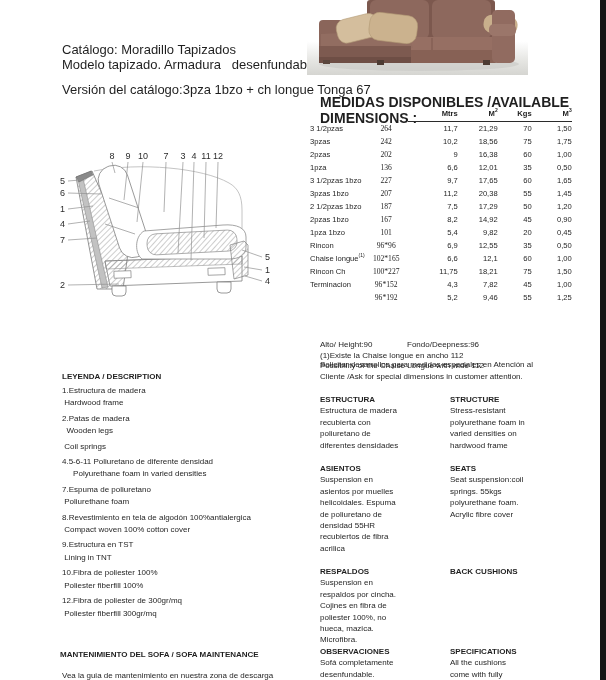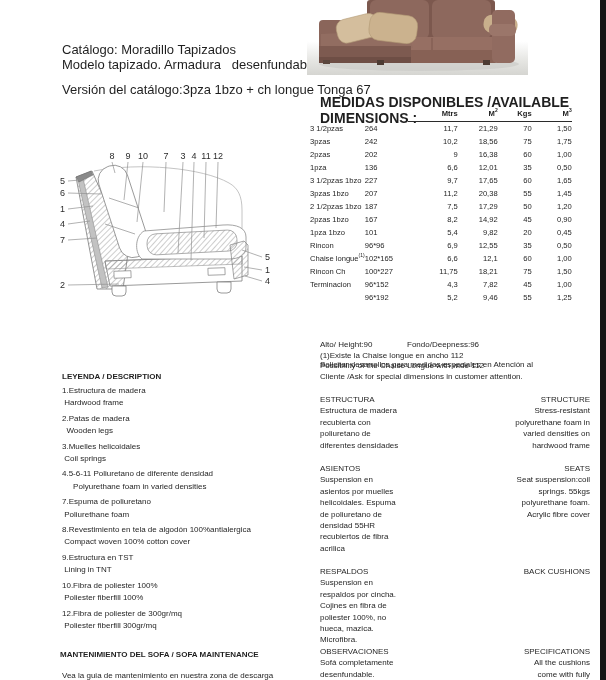--- a/index.html
+++ b/index.html
@@ -25,21 +25,21 @@
 
   
   .tbl-title{left:320px;top:94px;font-size:14px;}
   table.dims{
     position:absolute;left:310px;top:106px;border-collapse:collapse;
     font-size:7.6px;color:#1f1f1f;table-layout:fixed;
   }
   table.dims th,table.dims td{padding:0;font-weight:normal;height:13px;vertical-align:middle;}
   table.dims th{font-weight:bold;height:15px;}
   .c-name{width:45px;text-align:left;white-space:nowrap;}
-  .c-size{width:43px;text-align:left;white-space:nowrap;}
+  .c-size{width:43px;text-align:center;white-space:nowrap;font-family:Liberation Serif, serif;}
   .c-n1{width:50px;text-align:right;}
   .c-n2{width:40px;text-align:right;}
   .c-n3{width:34px;text-align:right;}
   .c-n4{width:40px;text-align:right;}
   table.dims th.ul{border-bottom:1px solid #2b2b2b;text-align:right;}
   sup{font-size:5px;vertical-align:super;line-height:0;}
 
   .note1{left:320px;top:318px;line-height:10px;margin-top:33px;}
   .hd-line{top:340px;}
   .hd-alto{left:320px;text-align:center;}
@@ -47,22 +47,22 @@
   .special{left:320px;top:359px;width:292px;line-height:12px;}
 
   
   .specs{left:0;top:0;width:606px;height:680px;pointer-events:none;}
   .specs > div{position:absolute;left:320px;width:282px;}
   .specs > div:nth-of-type(1){top:394px;}
   .specs > div:nth-of-type(2){top:463px;}
   .specs > div:nth-of-type(3){top:566px;}
   .specs > div:nth-of-type(4){top:646px;}
   .spec-es{position:absolute;left:0;top:0;width:128px;line-height:11.4px;}
-  .spec-en{position:absolute;left:130px;top:0;width:140px;line-height:11.4px;text-align:right;}
-  .spec-title{font-weight:normal;}
+  .spec-en{position:absolute;left:130px;top:0;width:140px;line-height:11.4px;}
+  .spec-title{font-weight:bold;}
   .spec-body{white-space:pre-line;}
 
   
   .legend{left:62px;top:371px;width:255px;}
   .legend-title{font-weight:bold;margin-bottom:2px;line-height:12px;}
   .legend-item{margin-bottom:3px;line-height:12.4px;}
   .legend-item div{white-space:pre;}
 
   .maint-title{left:60px;top:650px;}
   .maint-body{left:62px;top:671px;}
@@ -418,21 +418,20 @@
       <div>1.Estructura de madera</div>
       <div> Hardwood frame</div>
     </div>
 
     <div class="legend-item">
       <div>2.Patas de madera</div>
       <div>  Wooden legs</div>
     </div>
 
     <div class="legend-item">
-      <div>3.Muelles helicoidales</div>
       <div> Coil springs</div>
     </div>
 
     <div class="legend-item">
       <div>4.5-6-11 Poliuretano de diferente densidad</div>
       <div>     Polyurethane foam in varied densities</div>
     </div>
 
     <div class="legend-item">
       <div>7.Espuma de poliuretano</div>

